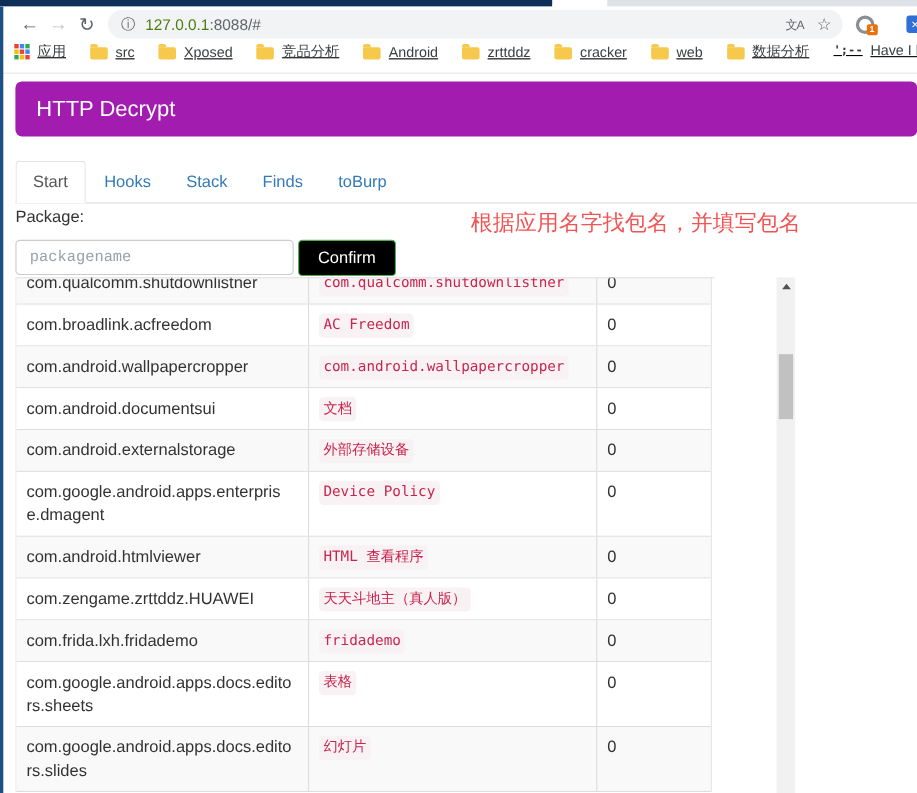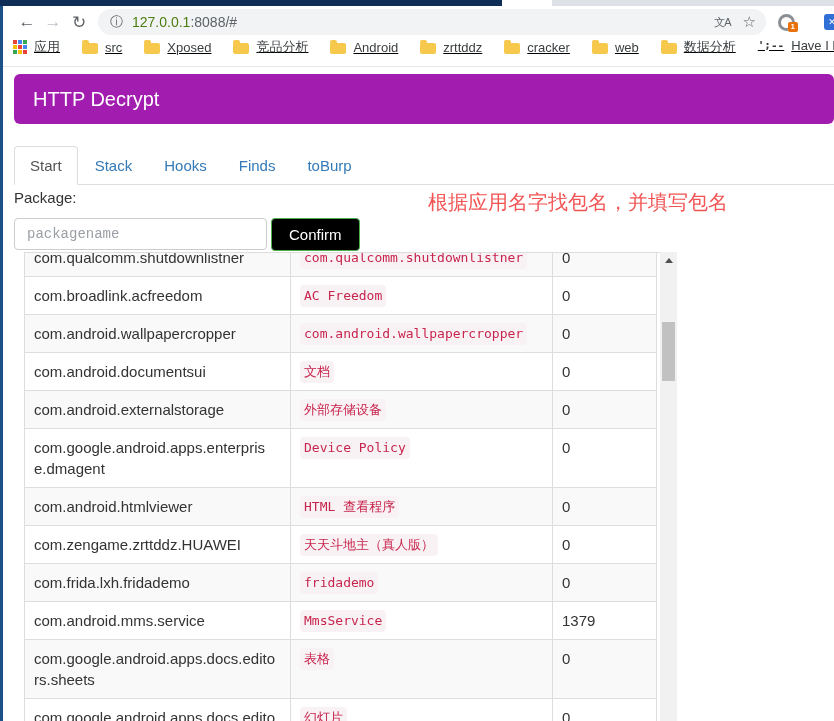--- a/index.html
+++ b/index.html
@@ -61,21 +61,21 @@
                border-radius:4px; padding:0 12px; font-size:14px; color:#555; outline:none;
                font-family:Liberation Mono, monospace; }
   .pkg-input::placeholder { color:#9aa0a6; }
   .confirm-btn { position:absolute; left:268px; top:150px; height:33px; padding:0 17px; background:#000000;
                  border:1px solid #4cae4c; border-radius:4px; color:#fff; font-size:15px; cursor:pointer;
                  font-family:"Liberation Sans", sans-serif; }
   .hint { position:absolute; left:425px; top:121px; font-size:20px; color:#f25353;
           font-family:"DejaVu Serif", serif; white-space:nowrap; }
 
   
-  .table-wrap { position:absolute; left:21px; top:184px; width:653px; height:469px; overflow:hidden; }
+  .table-wrap { position:absolute; left:11px; top:184px; width:709px; height:469px; overflow:hidden; }
   .table-wrap::before { content:""; position:absolute; left:0; top:0; width:636px; height:1px; background:#ddd; z-index:5; }
   .tbl { width:633px; margin-top:-13px; border-left:1px solid #ddd; border-right:1px solid #ddd; }
   .tr { display:flex; border-bottom:1px solid #ddd; background:#fff; }
   .tr:nth-child(odd) { background:#f9f9f9; }
   .c-pkg { width:265px; padding:8px 14px 8px 9px; font-size:15px; line-height:21px; color:#333;
            word-break:break-all; }
   .c-app { width:262px; padding:8px 8px 7px 9px; border-left:1px solid #ddd; }
   .c-cnt { width:104px; padding:8px 8px 8px 9px; border-left:1px solid #ddd; font-size:15px; line-height:21px; color:#333; }
   .code-chip { display:inline-block; font-family:"DejaVu Sans Mono", monospace; font-size:13px; line-height:18px;
                color:#c7254e; background:#f9f2f4; border-radius:4px; padding:2px 4px; }
@@ -179,23 +179,23 @@
   <div class="page">
 
     <div class="jumbotron">
       <div class="title">HTTP Decrypt</div>
     </div>
 
     <div class="tab-bar">
       <ul>
   <li class="tab active">Start</li>
 
+  <li class="tab">Hooks</li>
+
   <li class="tab">Stack</li>
-
-  <li class="tab">Hooks</li>
 
   <li class="tab">Finds</li>
 
   <li class="tab">toBurp</li>
 </ul>
     </div>
 
     <div class="pkg-label">Package:</div>
     <input class="pkg-input" type="text" placeholder="packagename" style="">
     <button class="confirm-btn">Confirm</button>
@@ -250,25 +250,20 @@
     <div class="c-app"><span class="code-chip">天天斗地主（真人版）</span></div>
     <div class="c-cnt">0</div>
   </div>
 
   <div class="tr">
     <div class="c-pkg">com.frida.lxh.fridademo</div>
     <div class="c-app"><span class="code-chip">fridademo</span></div>
     <div class="c-cnt">0</div>
   </div>
 
-  <div class="tr">
-    <div class="c-pkg">com.android.mms.service</div>
-    <div class="c-app"><span class="code-chip">MmsService</span></div>
-    <div class="c-cnt">1379</div>
-  </div>
 
   <div class="tr">
     <div class="c-pkg">com.google.android.apps.docs.editors.sheets</div>
     <div class="c-app"><span class="code-chip">表格</span></div>
     <div class="c-cnt">0</div>
   </div>
 
   <div class="tr">
     <div class="c-pkg">com.google.android.apps.docs.editors.slides</div>
     <div class="c-app"><span class="code-chip">幻灯片</span></div>

